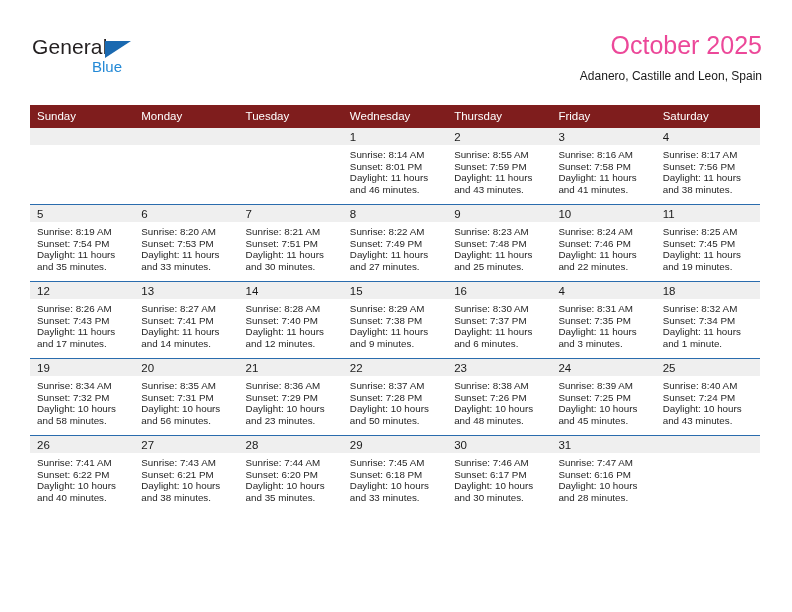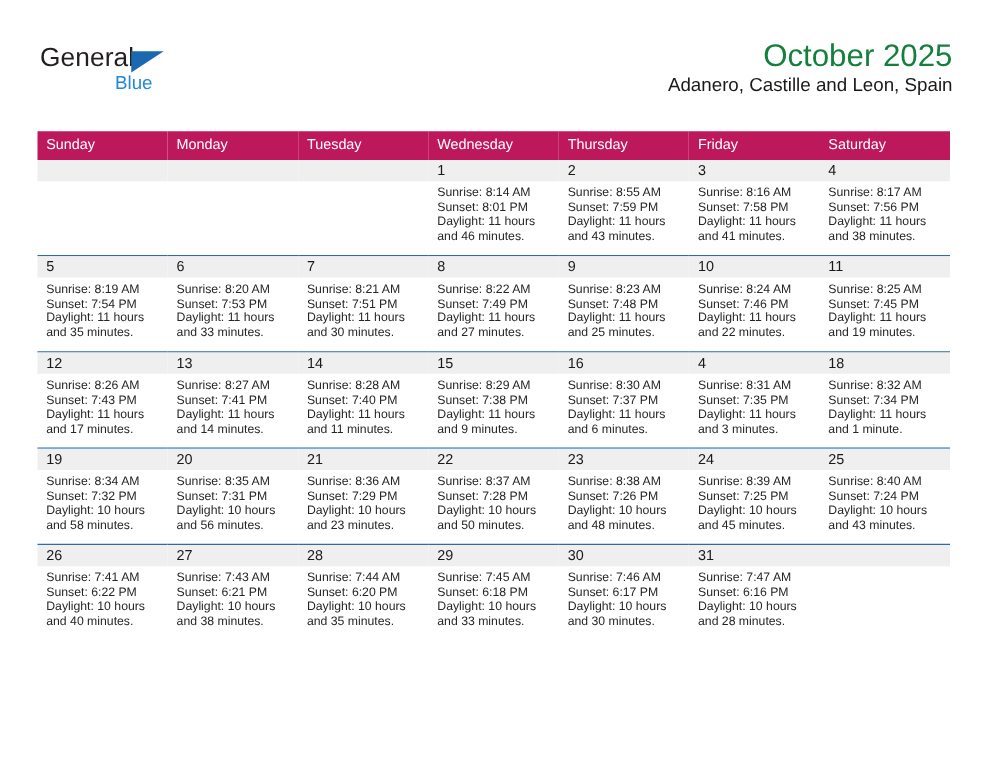--- a/index.html
+++ b/index.html
@@ -64,42 +64,43 @@
   }
 
   .title-block {
     position: absolute;
     right: 0;
     top: 0;
     text-align: right;
   }
   .cal-title {
     font-size: 25px;
-    color: #15803d;
+    color: #ec4899;
     line-height: 30px;
     white-space: nowrap;
   }
   .cal-subtitle {
-    font-size: 15px;
+    margin-top: 8px;
+    font-size: 12px;
     color: #1a1a1a;
     line-height: 17px;
     white-space: nowrap;
   }
 
   
   .calendar {
     position: absolute;
     left: 30px;
     top: 105px;
     width: 730px;
     border-collapse: collapse;
     table-layout: fixed;
   }
   .calendar th {
-    background: #be185d;
+    background: #7f1d1d;
     color: #ffffff;
     font-size: 11.5px;
     font-weight: normal;
     text-align: left;
     padding: 5px 0 5px 7px;
     line-height: 13px;
     height: 13px;
   }
   .calendar td {
     width: 104.28px;
@@ -335,21 +336,21 @@
               </div>
             </div>
           </td>
           <td>
             <div class="daycell">
               <div class="daynum-band">14</div>
               <div class="details">
                 <div>Sunrise: 8:28 AM</div>
                 <div>Sunset: 7:40 PM</div>
                 <div>Daylight: 11 hours</div>
-                <div>and 11 minutes.</div>
+                <div>and 12 minutes.</div>
               </div>
             </div>
           </td>
           <td>
             <div class="daycell">
               <div class="daynum-band">15</div>
               <div class="details">
                 <div>Sunrise: 8:29 AM</div>
                 <div>Sunset: 7:38 PM</div>
                 <div>Daylight: 11 hours</div>

